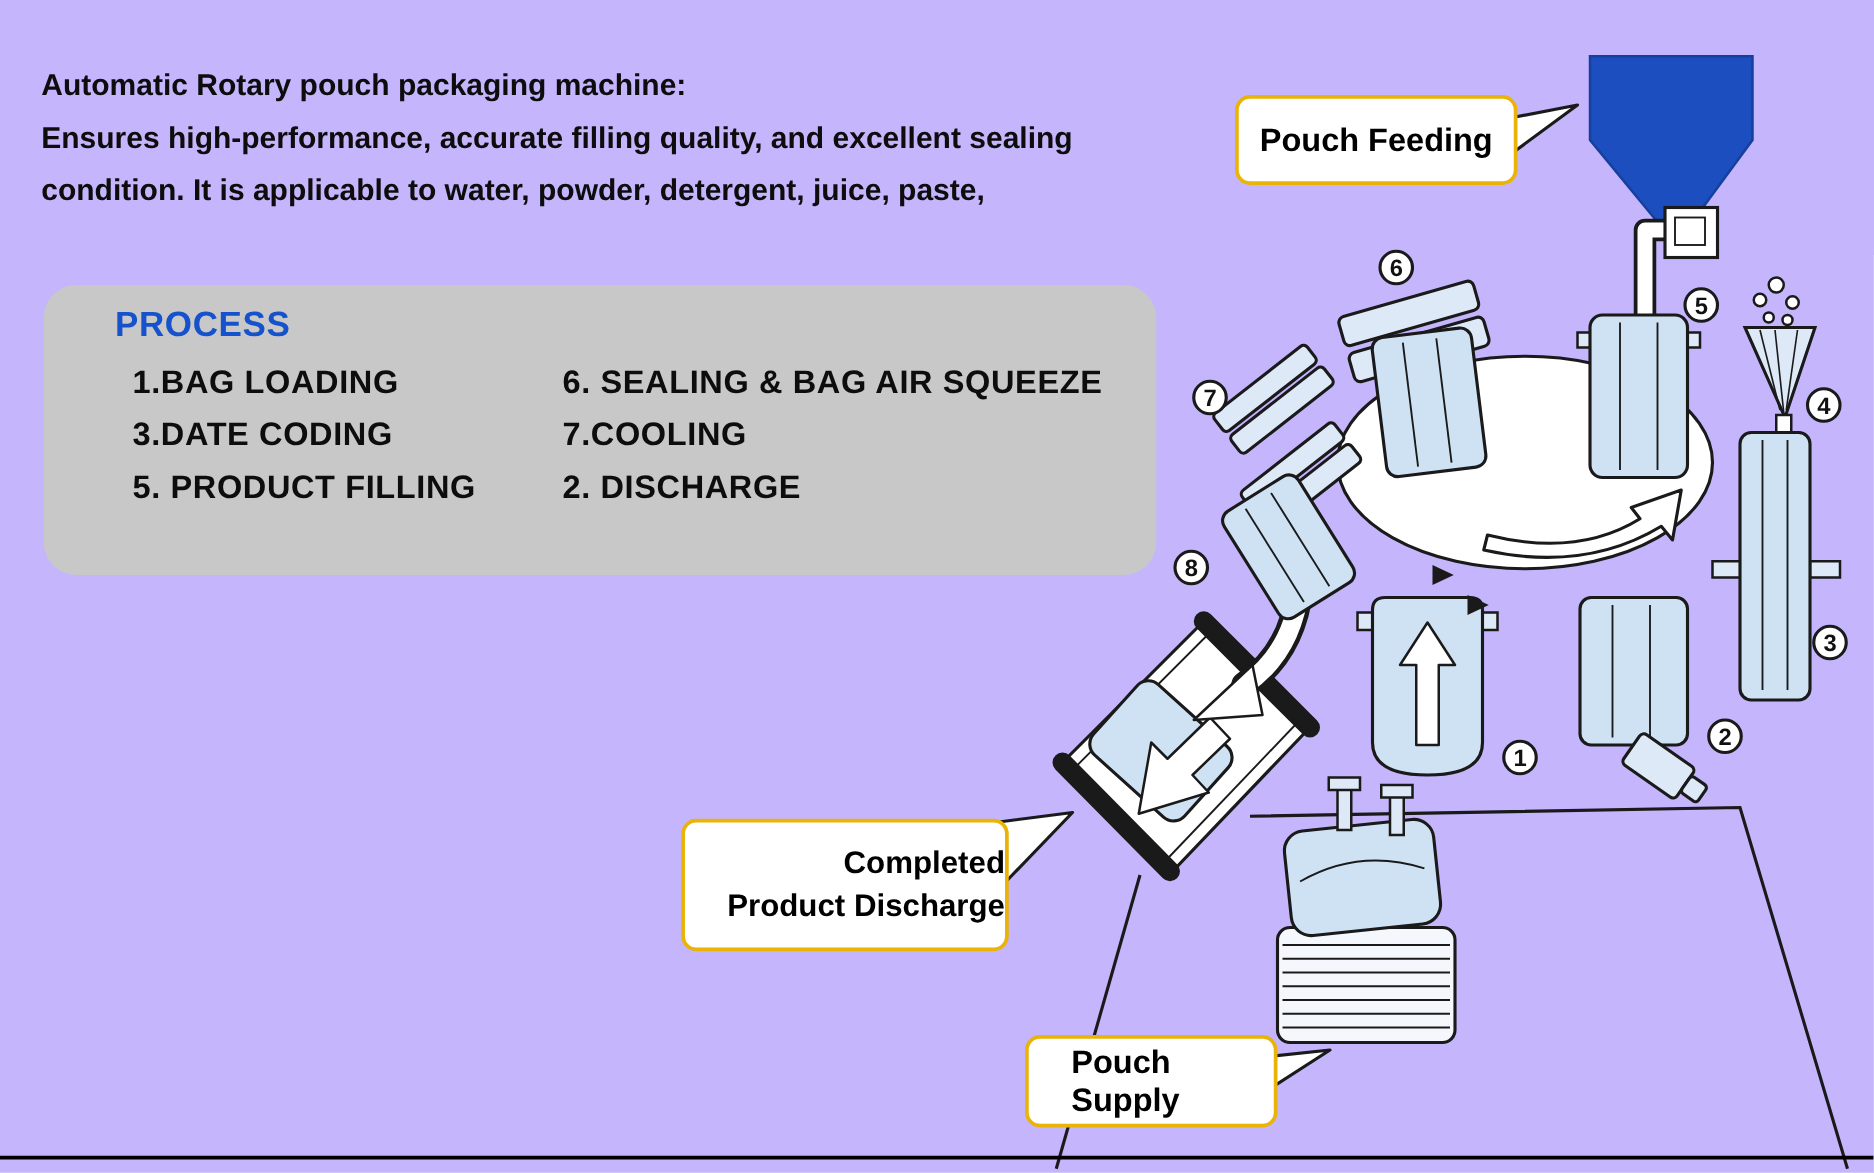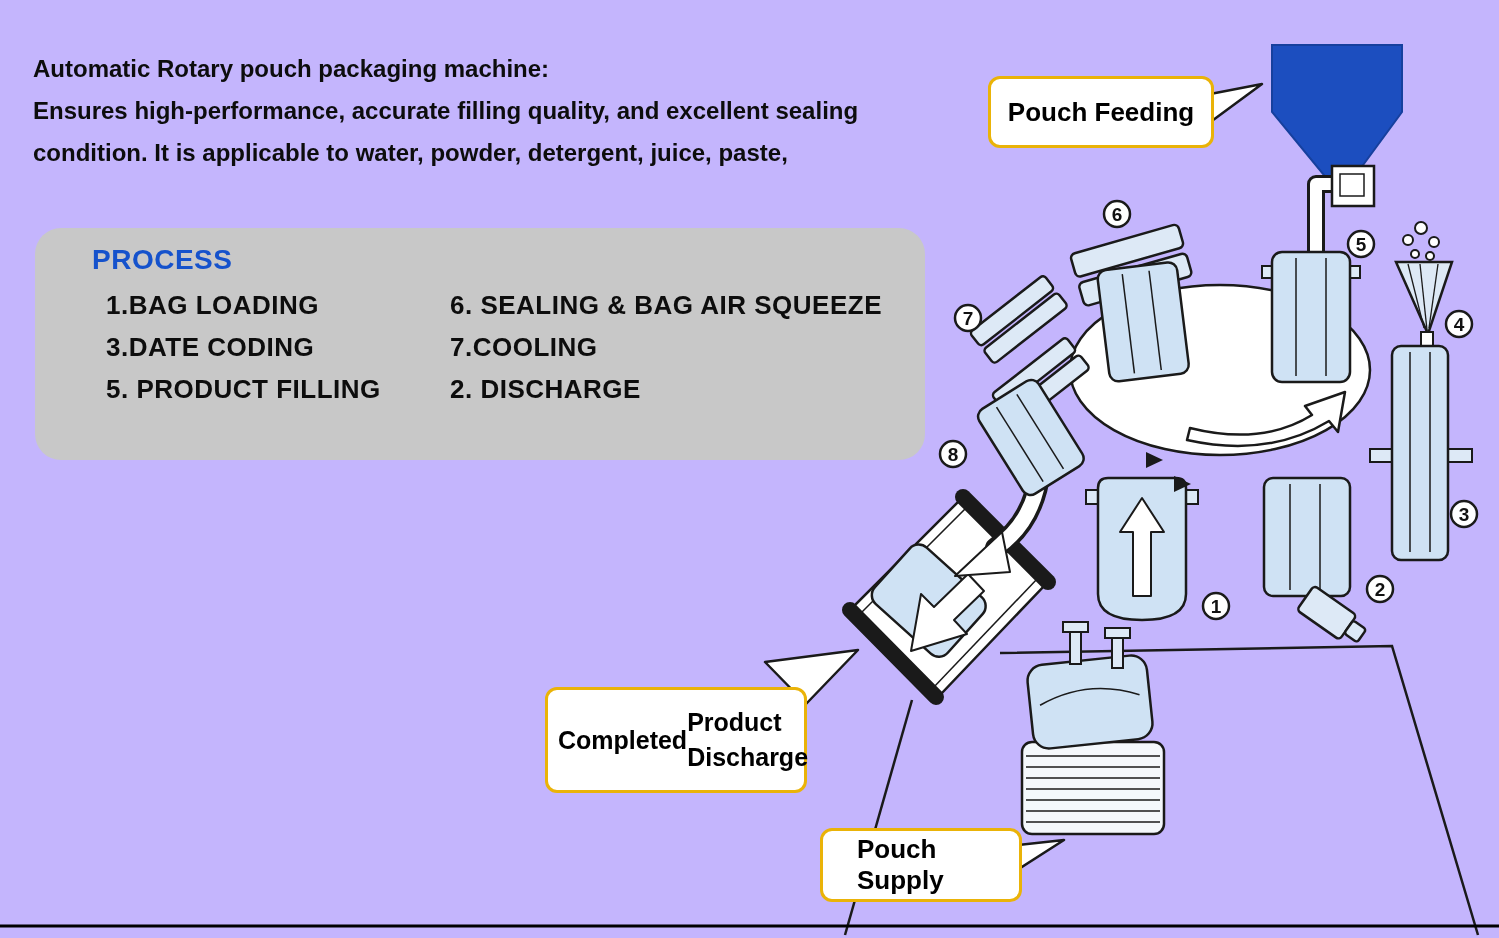--- a/index.html
+++ b/index.html
@@ -18,22 +18,22 @@
   .process-col.c1 { left:55px;margin-left:16px; }
   .process-col.c2 { left:415px; }
 
   .diagram { position:absolute; left:0; top:0; width:1499px; height:938px; }
 
   .callout { position:absolute; background:#ffffff; border:3px solid #eab308;
              border-radius:12px; color:#000; font-weight:bold; font-size:26px;
              display:flex; align-items:center; z-index:5; }
   .callout.center { justify-content:center; }
   #co-feeding  { left:988px; top:76px;  width:226px; height:72px; }
-  #co-discharge{ left:545px; top:687px; width:262px; height:106px;
-                 flex-direction:row; align-items:center; justify-content:center;
+  #co-discharge{ left:545px; top:655px; width:262px; height:106px;
+                 flex-direction:column; align-items:flex-end; justify-content:center;
                  padding-left:14px; font-size:25px; line-height:35px; }
   #co-supply   { left:820px; top:828px; width:202px; height:74px;padding-left:34px; }
 
   .badge-num { font-family:"Liberation Sans", sans-serif; font-weight:bold;
                font-size:19px; fill:#111111; }
 </style>
 </head>
 <body>
 
 <div class="canvas">

